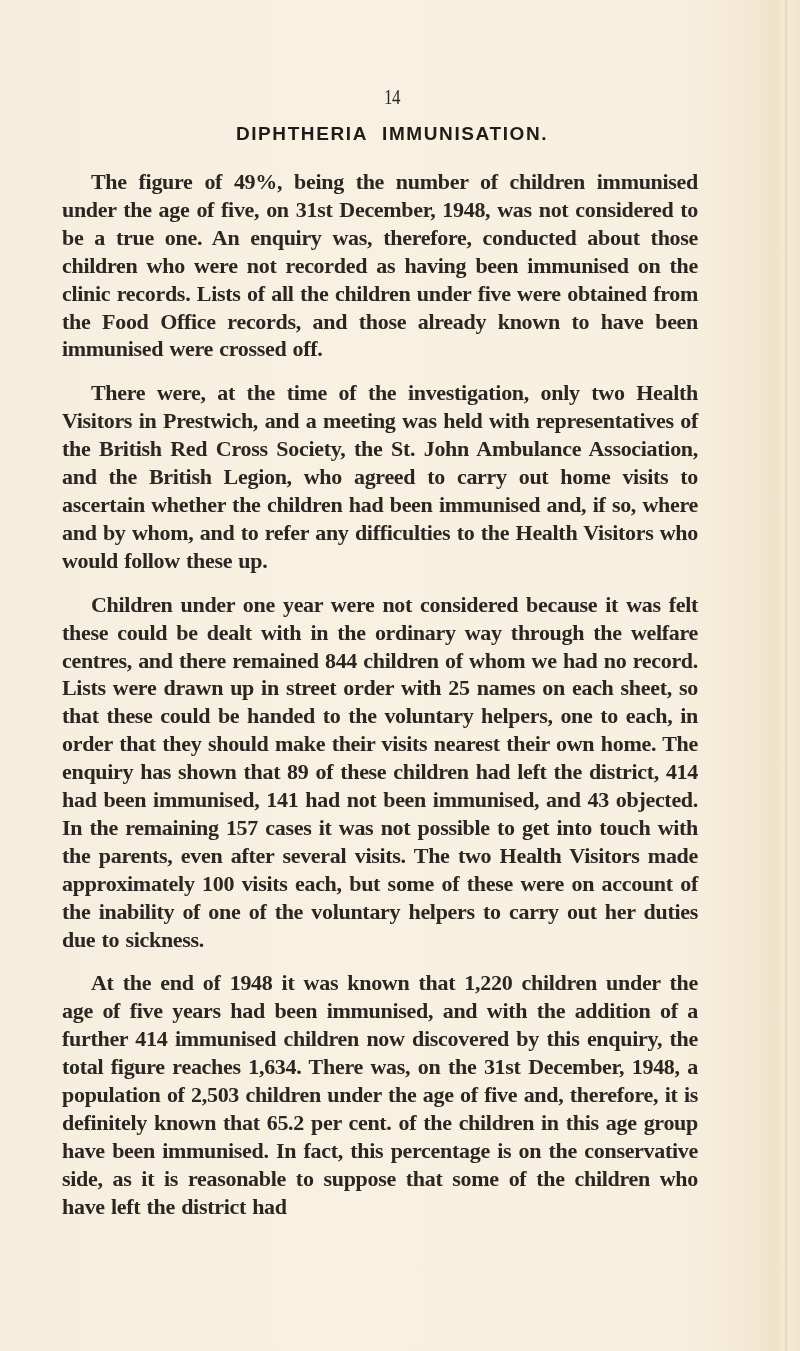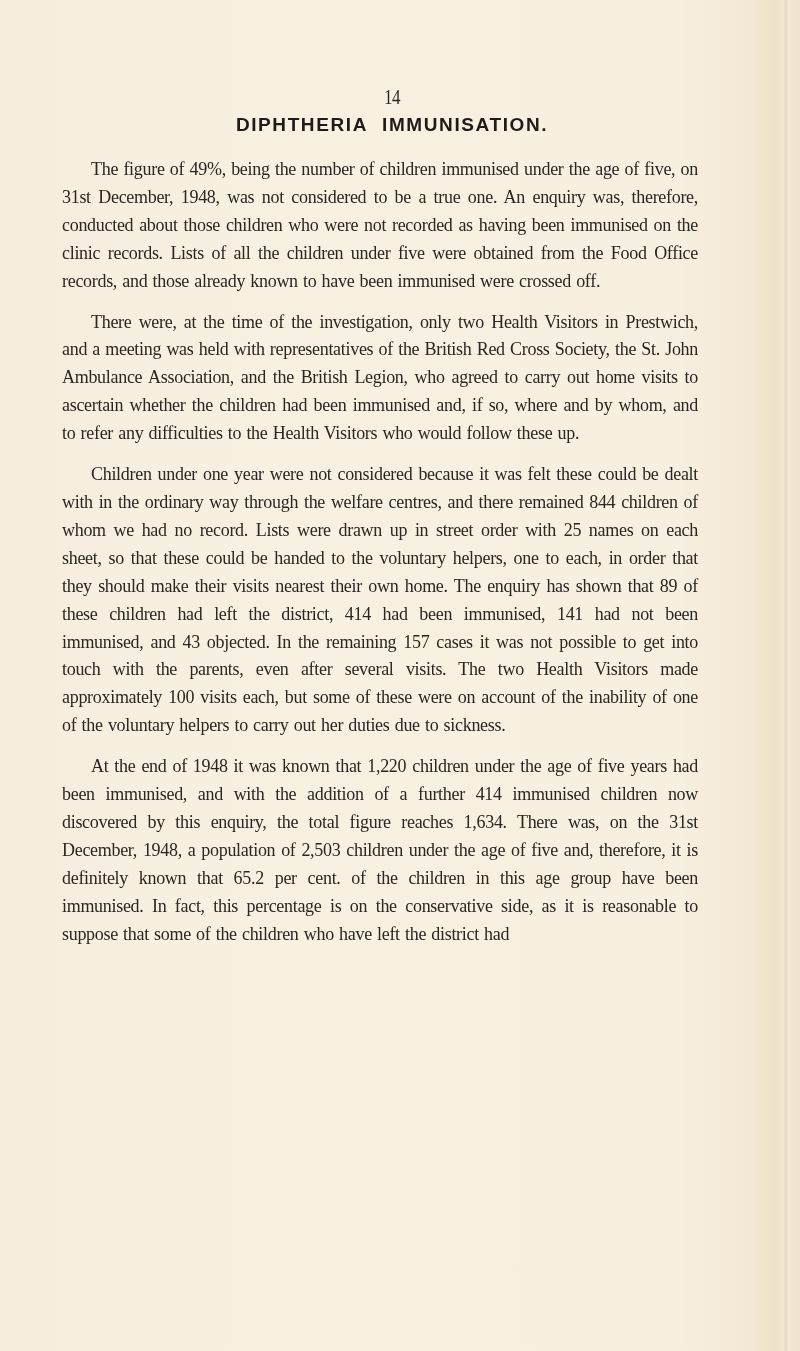--- a/index.html
+++ b/index.html
@@ -18,38 +18,39 @@
     position: absolute; top: 0; bottom: 0; left: 784px; width: 4px;
     background: linear-gradient(90deg, rgba(200,180,150,0.0), rgba(190,170,140,0.35), rgba(220,205,180,0.0));
   }
   .page-number {
     position: absolute; top: 86px; left: 0; width: 784px;
     text-align: center;
     font-size: 20px; letter-spacing: -0.5px;
     transform: scaleX(0.85);
   }
   .heading {
-    position: absolute; top: 114px; left: 0; width: 784px;
+    position: absolute; top: 123px; left: 0; width: 784px;
     text-align: center;
     font-family: "Liberation Sans", "DejaVu Sans", sans-serif;
     font-weight: bold; font-size: 19px; letter-spacing: 1.6px;
     color: #1e1b18;
   }
   .heading .gap { display: inline-block; width: 14px; }
   .body-text {
     position: absolute; left: 62px; top: 152px; width: 636px;
   }
   .para {
-    margin: 4px 0 13px 0;
-    font-size: 18px; line-height: 27.9px;
+    margin: 16px 0 13px 0;
+    font-size: 22px; line-height: 27.9px;
     text-align: justify;
     text-indent: 29px;
     letter-spacing: -0.3px;
     word-spacing: 1px;
     transform-origin: left top;
+    font-weight: bold;
   }
 </style>
 </head>
 <body>
 
 <div class="page-bg"></div>
 <div class="edge-shadow"></div>
 
 <div class="page-number">14</div>
 

